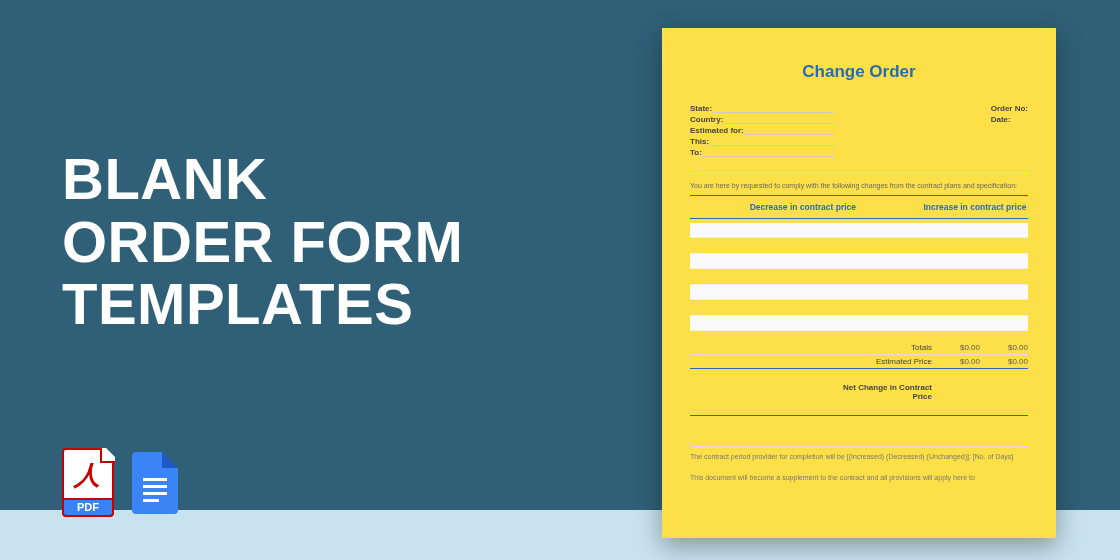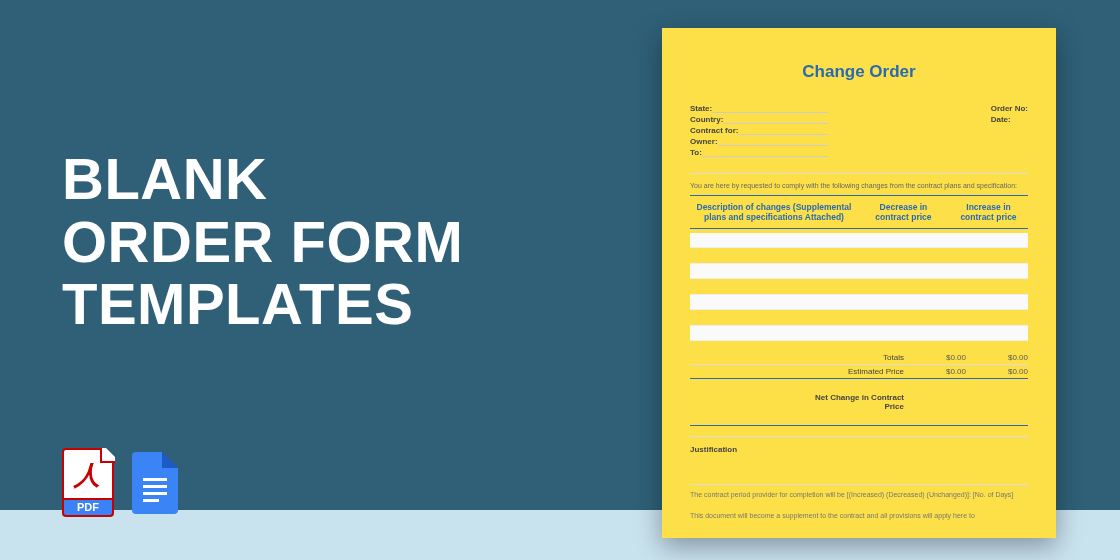--- a/index.html
+++ b/index.html
@@ -161,21 +161,21 @@
   }
   .thead > div:nth-child(1){ flex: 1.7; }
   .thead > div:nth-child(2){ flex: .8; }
   .thead > div:nth-child(3){ flex: .8; }
 
   .rows { display: flex; flex-direction: column; height: 112px; padding-top: 4px; }
   .row { flex: 1; border-bottom: 0.5px solid #eee; }
   .row:nth-child(odd){ background: #fafafa; }
 
   .totals { margin-top: 10px; font-size: 8px; }
-  .tot-row { display: flex; justify-content: flex-end; gap: 24px; padding: 2px 0; }
+  .tot-row { display: flex; justify-content: flex-end; gap: 10px; padding: 2px 0; }
   .tot-label { width: 100px; text-align: right; color: #444; }
   .tot-val { width: 38px; text-align: right; }
   .tot-net { color: #2a6ab3; font-weight: 700; border-top: 0.5px solid #2a6ab3; border-bottom: 0.5px solid #2a6ab3; padding: 14px 0; }
   .tot-row.est { border-top: 0.5px solid #ddd; justify-content: flex-end; }
 
   .justification { font-weight: 700; color: #444; margin-top: 10px; padding-top: 8px; border-top: 0.5px solid #ddd; font-size: 8px;}
   .just-lines { height: 22px; }
 
   .footnote { font-size: 7px; color: #777; margin-top: 8px; border-top: 0.5px solid #ddd; padding-top: 6px; padding-bottom:4px;}
   .footnote + .footnote { border-top:none; padding-top:2px;}
@@ -218,46 +218,45 @@
     <div class="meta-col">
       <div class="meta-row">
           <span class="meta-label">State:</span>
           <span class="meta-line"></span>
         </div>
       <div class="meta-row">
           <span class="meta-label">Country:</span>
           <span class="meta-line"></span>
         </div>
       <div class="meta-row">
-          <span class="meta-label">Contract for:</span>
-          <span class="meta-line"></span>
-        </div>
-      <div class="meta-row">
-          <span class="meta-label">Owner:</span>
+          <span class="meta-label">Estimated for:</span>
+          <span class="meta-line"></span>
+        </div>
+      <div class="meta-row">
+          <span class="meta-label">This:</span>
           <span class="meta-line"></span>
         </div>
       <div class="meta-row">
           <span class="meta-label">To:</span>
           <span class="meta-line"></span>
         </div>
     </div>
     <div class="meta-col right">
       <div class="meta-row">
           <span class="meta-label">Order No:</span>
         </div>
       <div class="meta-row">
           <span class="meta-label">Date:</span>
         </div>
     </div>
   </div>
 
   <div class="intro">You are here by requested to comply with the following changes from the contract plans and specification:</div>
 
   <div class="thead">
-    <div>Description of changes (Supplemental plans and specifications Attached)</div>
     <div>Decrease in contract price</div>
     <div>Increase in contract price</div>
   </div>
   <div class="rows">
     <div class="row"></div>
     <div class="row"></div>
     <div class="row"></div>
     <div class="row"></div>
     <div class="row"></div>
     <div class="row"></div>
@@ -275,18 +274,17 @@
       <span class="tot-val">$0.00</span>
       <span class="tot-val">$0.00</span>
     </div>
     <div class="tot-row tot-net">
       <span class="tot-label" style="width:100px">Net Change in Contract Price</span>
       <span class="tot-val"></span>
       <span class="tot-val"></span>
     </div>
   </div>
 
-  <div class="justification">Justification</div>
   <div class="just-lines"></div>
 
   <div class="footnote">The contract period provider for completion will be [(Increased) (Decreased) (Unchanged)]: [No. of Days]</div>
   <div class="footnote">This document will become a supplement to the contract and all provisions will apply here to</div>
 </div>
 
 </body></html>

